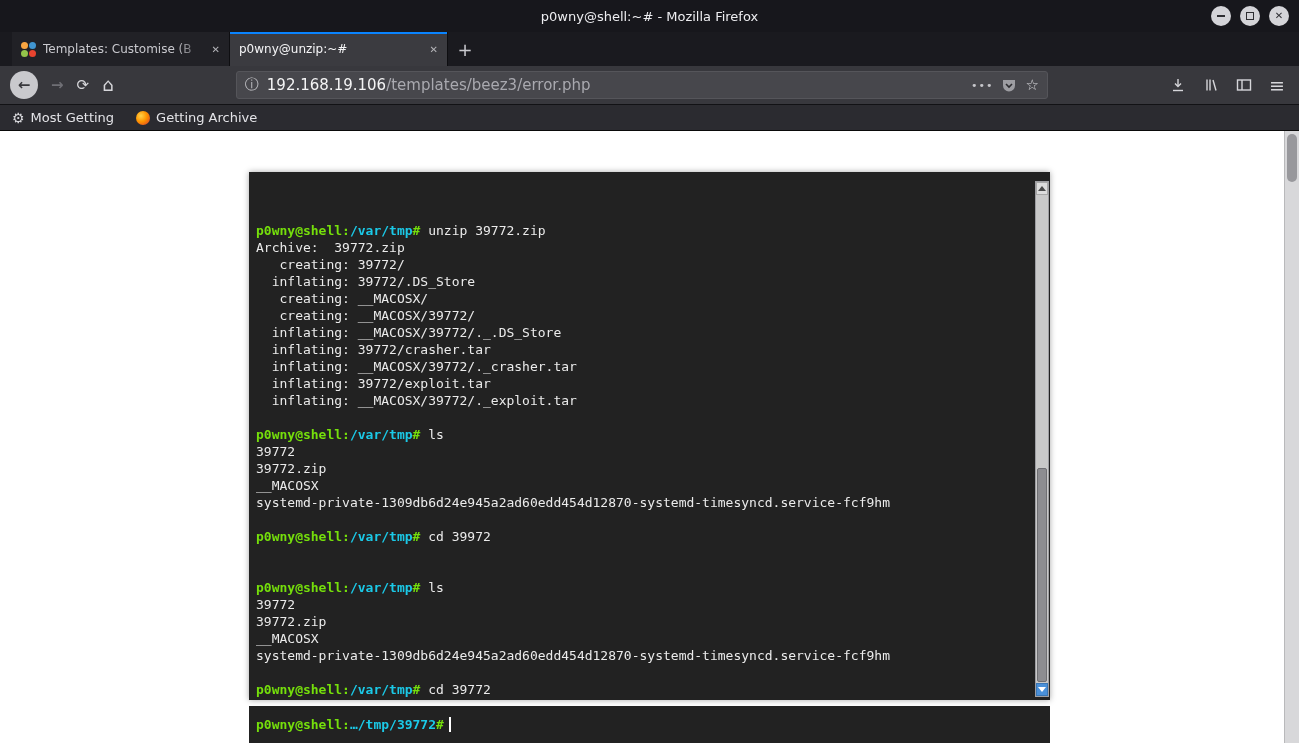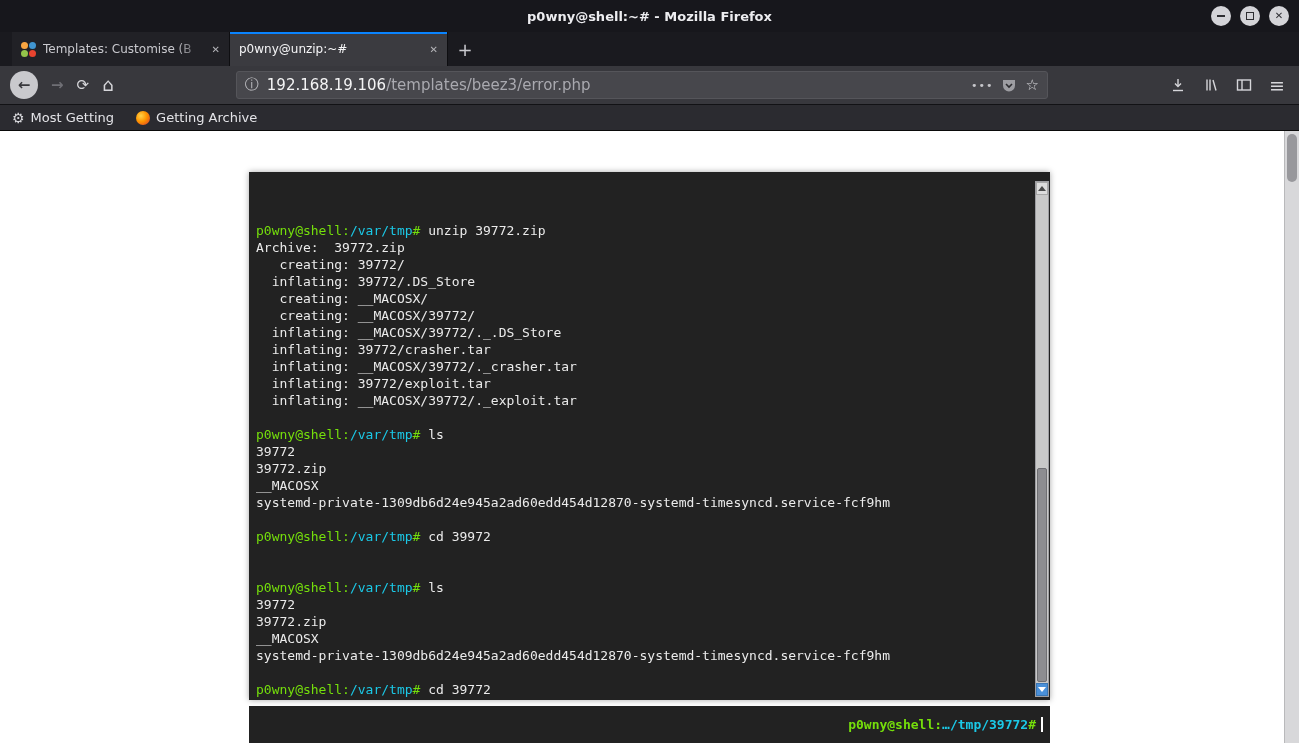--- a/index.html
+++ b/index.html
@@ -2,21 +2,21 @@
 <html style="--prompt: #75DF0B; --path: #1BC9E7;"><head>
 <meta charset="utf-8">
 <style>
   * { box-sizing: border-box; margin: 0; padding: 0; }
   html,body { width:1299px; height:743px; overflow:hidden; background:#fff;
     font-family:"DejaVu Sans","Liberation Sans",sans-serif; }
   .window { width:1299px; height:743px; display:flex; flex-direction:column; }
 
   
   .titlebar { height:32px; background:#17171c; position:relative; flex:none;
-    display:flex; align-items:center;font-weight:bold; }
+    display:flex; align-items:center; }
   .titlebar .title { position:absolute; left:0; right:0; text-align:center;
     color:#ededf0; font-size:13px; }
   .win-controls { position:absolute; right:10px; top:6px; display:flex; gap:9px; }
   .winbtn { width:20px; height:20px; border-radius:50%; background:#d4d4d8;
     display:flex; align-items:center; justify-content:center; color:#2e2e32;
     font-size:10px; line-height:1; cursor:default; }
   .glyph-min { width:8px; height:2px; background:#2e2e32; display:block; }
   .glyph-max { width:8px; height:8px; border:1.5px solid #2e2e32; display:block; }
 
   
@@ -70,41 +70,41 @@
     background:radial-gradient(circle at 35% 35%, #ffd24a 0%, #ff9500 45%, #e34f22 85%); }
 
   
   .content { flex:1; background:#ffffff; position:relative; overflow:hidden; }
 
   .shell { width:801px; height:528px; margin:41px auto 0 auto; background:#222;
     position:relative; box-shadow:0 0 6px rgba(0,0,0,.35); }
   .termpre { height:100%; overflow:hidden; padding:50px 20px 0 7px;
     font-family:"DejaVu Sans Mono","Liberation Mono",monospace;
     font-size:13px; line-height:17px; color:#ebebeb; white-space:pre; }
-  .termpre .sp { color:var(--prompt,#75DF0B); font-weight:normal; }
+  .termpre .sp { color:var(--prompt,#75DF0B); font-weight:bold; }
   .termpre .spath { color:var(--path,#1BC9E7); }
 
   
   .term-scrollbar { position:absolute; top:9px; bottom:3px; right:1px; width:14px;
     display:flex; flex-direction:column; background:#c9c9c9; border:1px solid #9e9ea2; }
   .step { height:13px; flex:none; background:#dcdcdc; display:flex;
     align-items:center; justify-content:center; border:1px solid #a8a8a8; }
   .step.down { background:#4a90d9; border-color:#3a76b4; }
   .tri-up { width:0; height:0; border-left:4px solid transparent;
     border-right:4px solid transparent; border-bottom:5px solid #4a4a4a; }
   .tri-down { width:0; height:0; border-left:4px solid transparent;
     border-right:4px solid transparent; border-top:5px solid #ffffff; }
   .trk { flex:1; position:relative; }
   .thumb { position:absolute; left:1px; right:1px; top:56%; bottom:1px;
     background:#8d8d91; border:1px solid #6f6f73; border-radius:2px; }
 
   
   .shell-input { width:801px; height:37px; margin:6px auto 0 auto; background:#222;
     display:flex; align-items:center; padding:0 7px;
-    font-family:"DejaVu Sans Mono","Liberation Mono",monospace; font-size:13px;justify-content:flex-end; }
+    font-family:"DejaVu Sans Mono","Liberation Mono",monospace; font-size:13px; }
   .shell-input .sp { color:var(--prompt,#75DF0B); font-weight:bold; }
   .shell-input .spath { color:var(--path,#1BC9E7); font-weight:bold; }
   .caret { width:2px; height:15px; background:#ffffff; margin-left:5px;
     animation:blink 1.1s steps(1) infinite; }
   @keyframes blink { 50% { opacity:0; } }
 
   
   .page-scrollbar { position:absolute; top:0; right:0; bottom:0; width:15px;
     background:#d8d8da; border-left:1px solid #b9b9bb; }
   .page-scrollbar .pthumb { position:absolute; top:3px; left:2px; right:2px;

